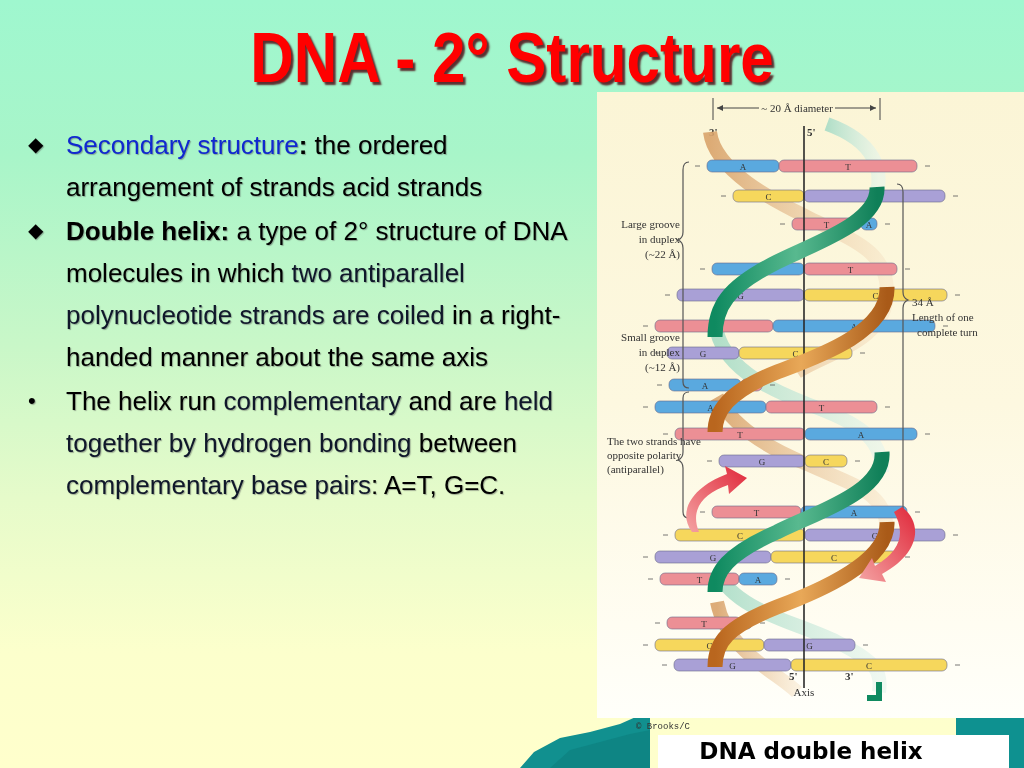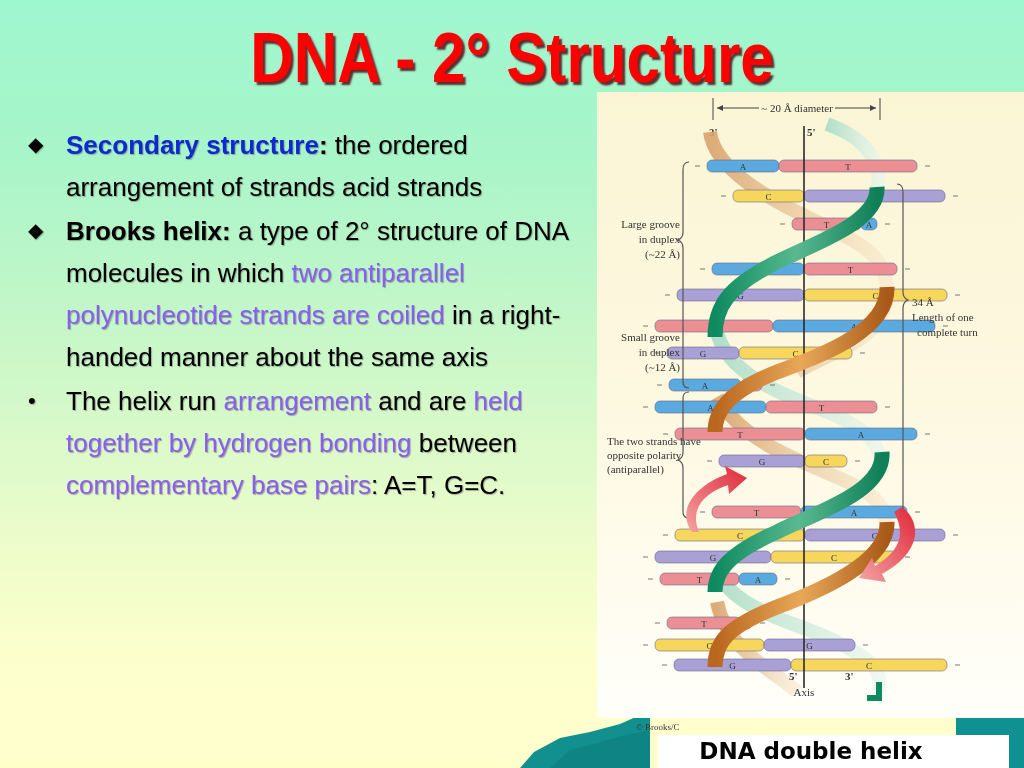--- a/index.html
+++ b/index.html
@@ -18,31 +18,31 @@
     .body-text {
       position: absolute; left: 28px; top: 124px; width: 572px;
       font-size: 26px; line-height: 42px; color: #000;
       text-shadow: 1px 1px 1px rgba(80,80,80,0.45);
     }
     .para { position: relative; padding-left: 38px; margin-bottom: 2px; }
     .bullet {
       position: absolute; left: 0; top: 0; width: 30px; font-size: 22px;
     }
     .bullet.diamond { font-size: 20px; top: -1px; }
-    .blue-bold { color: #1028d0; font-weight: bold; }
+    .blue-bold { color: #1028d0; font-weight: normal; }
     .bold { font-weight: bold; }
-    .red { color: #8b5cf6; margin-top: 12px; }
+    .red { color: #0f172a; margin-top: 12px; }
     .figure {
       position: absolute; left: 597px; top: 92px; width: 447px; height: 626px;
       background: linear-gradient(to bottom, #fbf5d6 0%, #fdf8e0 50%, #fffdf2 85%, #fffffa 100%);
     }
     .fig-svg { position: absolute; left: 0; top: 0; }
     .credit {
       position: absolute; left: 600px; top: 722px; font-size: 9px; color: #333;
-      font-family: Liberation Serif, serif;
+      font-family: Liberation Mono, monospace;
       padding-left: 36px;
     }
     .teal-left {
       position: absolute; left: 520px; top: 712px; width: 130px; height: 56px;
     }
     .teal-right {
       position: absolute; left: 956px; top: 596px; width: 68px; height: 172px;
     }
     .caption-box {
       position: absolute; left: 658px; top: 735px; width: 351px; height: 33px;
@@ -62,25 +62,25 @@
 
 <div class="title">DNA - 2° Structure</div>
 
 <div class="body-text">
   <div class="para">
     <span class="bullet diamond">◆</span>
     <span class="blue-bold">Secondary structure</span><span class="bold">:</span><span> the ordered arrangement of strands acid strands</span>
   </div>
   <div class="para">
     <span class="bullet diamond">◆</span>
-    <span class="bold">Brooks helix:</span><span> a type of 2° structure of DNA molecules in which </span><span class="red">two antiparallel polynucleotide strands are coiled</span><span> in a right-handed manner about the same axis</span>
+    <span class="bold">Double helix:</span><span> a type of 2° structure of DNA molecules in which </span><span class="red">two antiparallel polynucleotide strands are coiled</span><span> in a right-handed manner about the same axis</span>
   </div>
   <div class="para">
     <span class="bullet">•</span>
-    <span>The helix run </span><span class="red">arrangement</span><span> and are </span><span class="red" style="white-space:pre-wrap">held   together by hydrogen bonding</span><span> between </span><span class="red">complementary base pairs</span><span>: A=T, G=C.</span>
+    <span>The helix run </span><span class="red">complementary</span><span> and are </span><span class="red" style="white-space:pre-wrap">held   together by hydrogen bonding</span><span> between </span><span class="red">complementary base pairs</span><span>: A=T, G=C.</span>
   </div>
 </div>
 
 <svg class="teal-left" width="130" height="56" viewBox="0 0 130 56">
   <path d="M0 56 L14 40 L40 26 L70 20 L100 12 L118 4 L130 2 L130 56 Z" fill="#11908f"></path>
   <path d="M30 56 L50 38 L80 30 L110 22 L130 18 L130 56 Z" fill="#0e8584"></path>
 </svg>
 <svg class="teal-right" width="68" height="172" viewBox="0 0 68 172">
   <path d="M0 20 L6 10 L14 6 L22 8 L40 0 L68 -4 L68 172 L0 172 Z" fill="#0f9796"></path>
   <path d="M0 60 L68 40 L68 172 L0 172 Z" fill="#0d8b8a" opacity="0.5"></path>

